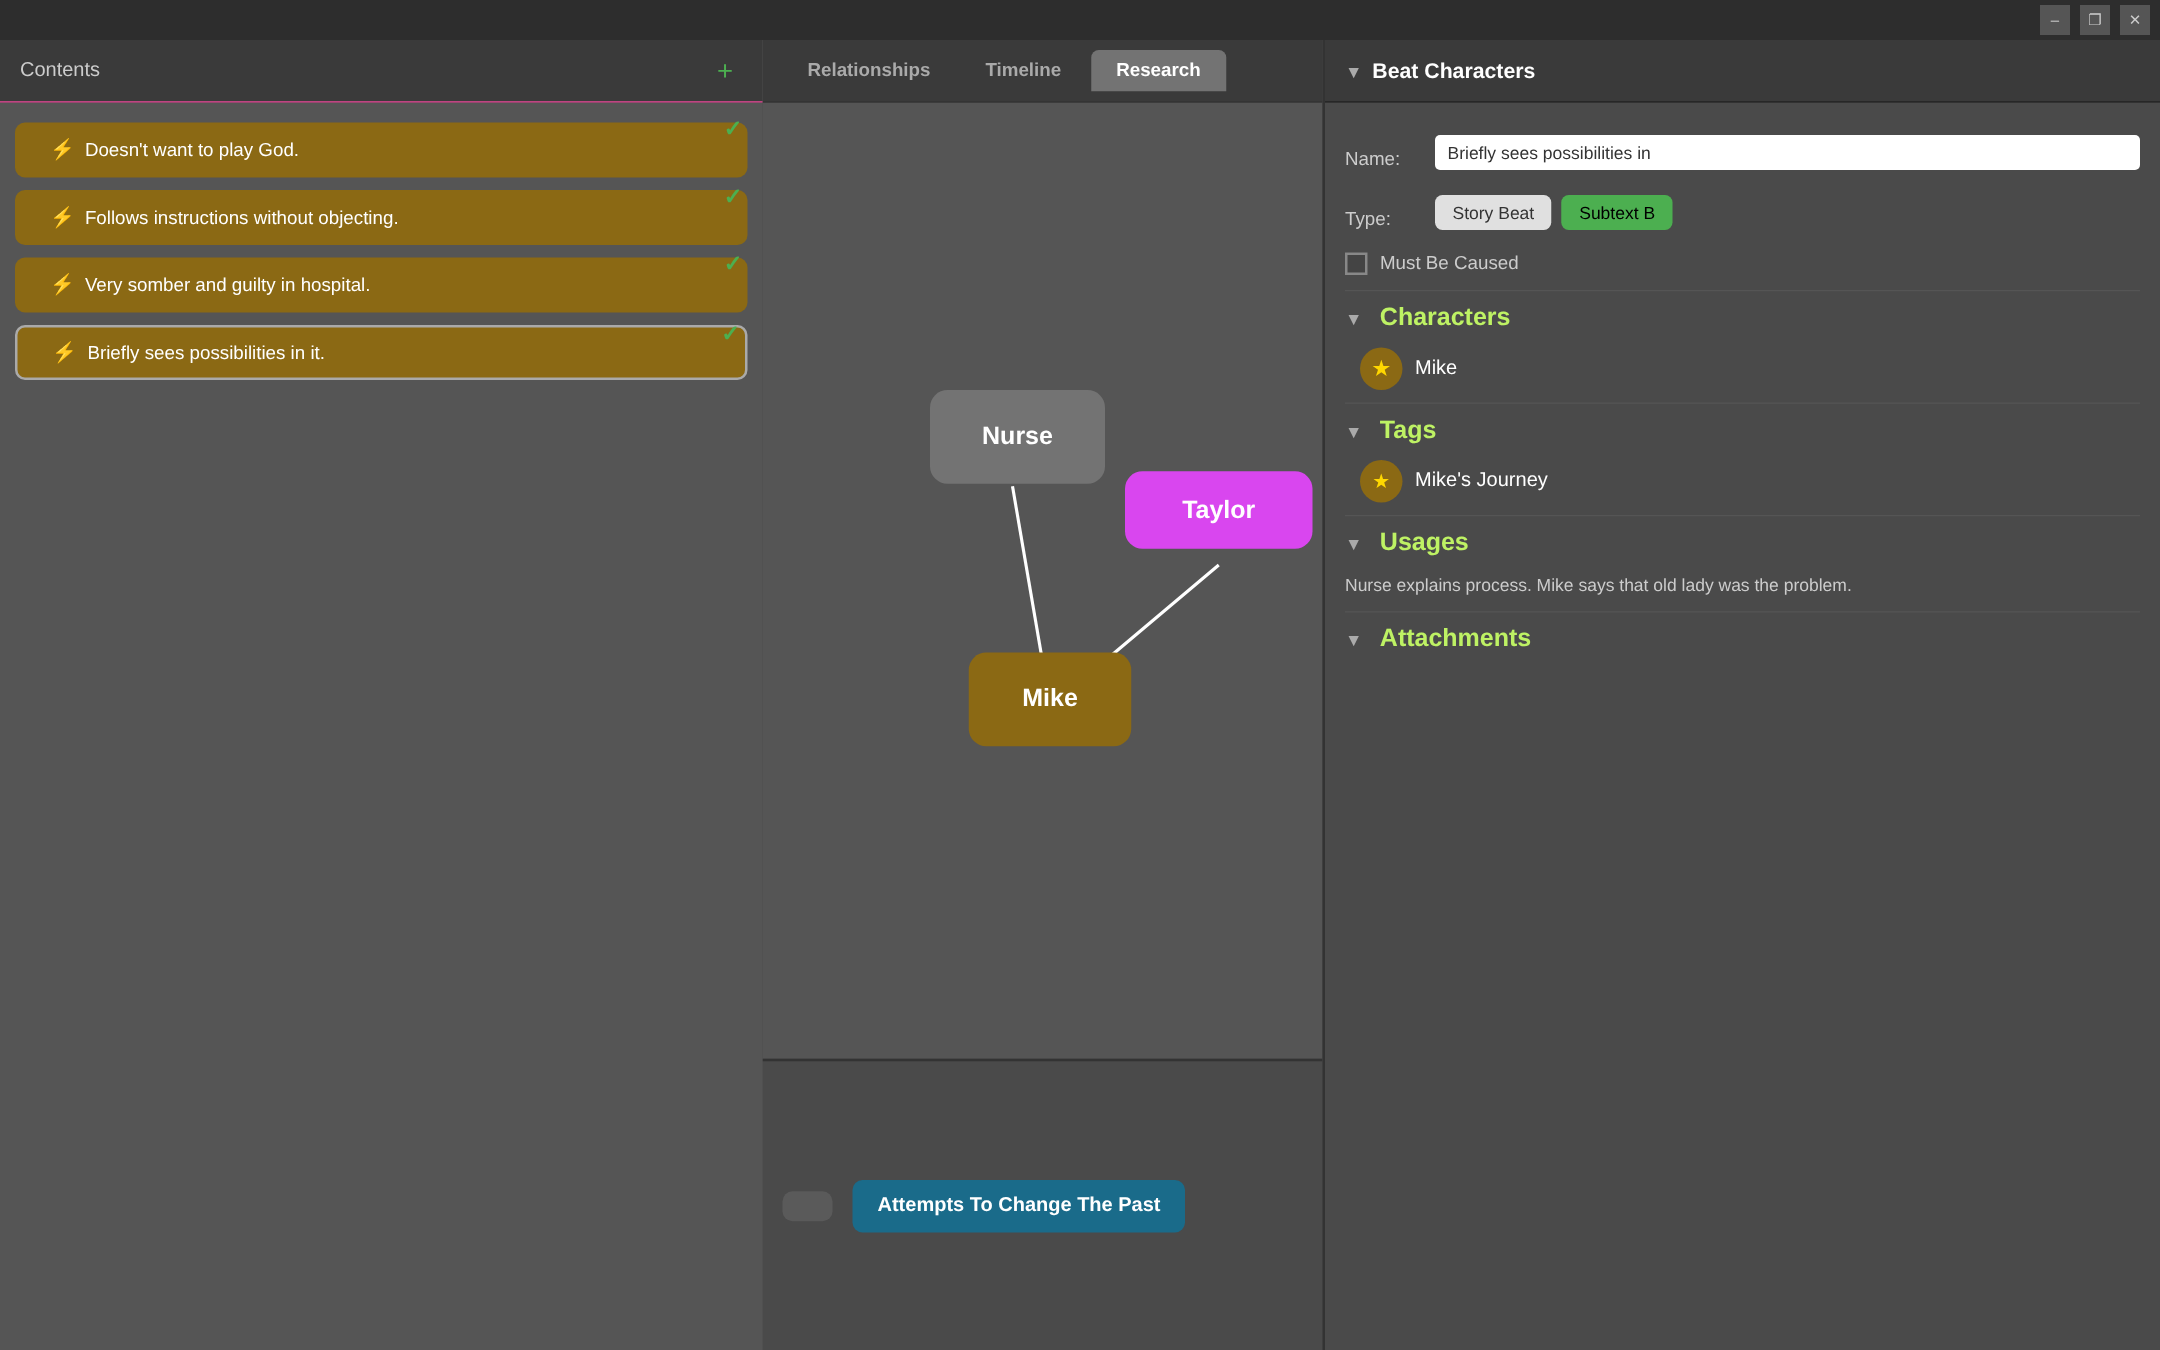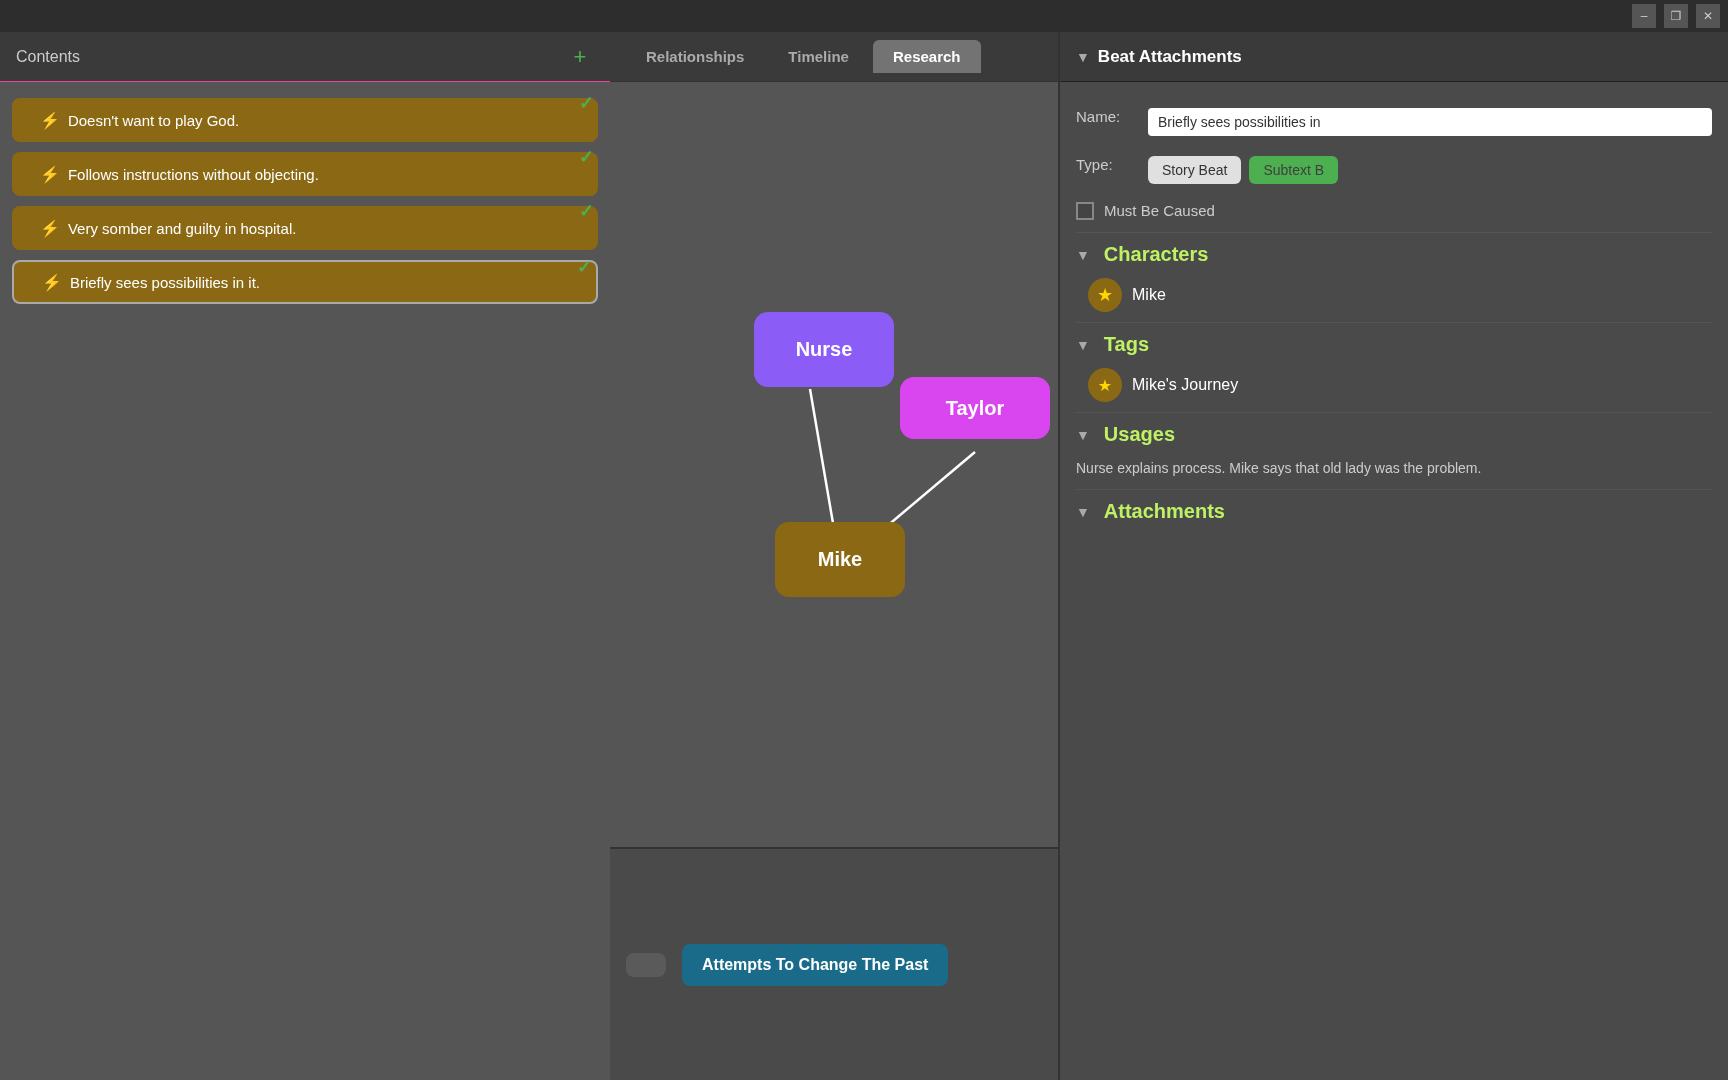--- a/index.html
+++ b/index.html
@@ -171,22 +171,22 @@
       align-items: center;
       justify-content: center;
       font-weight: bold;
       font-size: 20px;
       color: #fff;
       cursor: pointer;
     }
 
     .node-nurse {
       width: 140px; height: 75px;
-      background: #8b5cf6;
-      top: 230px; left: 144px;
+      background: #737373;
+      top: 230px; left: 134px;
     }
 
     .node-taylor {
       width: 150px; height: 62px;
       background: #d946ef;
       top: 295px; left: 290px;
     }
 
     .node-mike {
       width: 130px; height: 75px;
@@ -255,21 +255,21 @@
 
     .right-panel-body {
       padding: 16px;
       display: flex;
       flex-direction: column;
       gap: 0;
     }
 
     .field-row {
       display: flex;
-      align-items: flex-start;
+      align-items: flex-end;
       gap: 12px;
       padding: 10px 0;
     }
 
     .field-label {
       color: #ccc;
       font-size: 15px;
       width: 60px;
       flex-shrink: 0;
     }
@@ -299,21 +299,21 @@
       font-weight: 500;
     }
 
     .type-btn.story {
       background: #e0e0e0;
       color: #333;
     }
 
     .type-btn.subtext {
       background: #4CAF50;
-      color: #404040;
+      color: #000000;
     }
 
     .checkbox-row {
       display: flex;
       gap: 10px;
       padding: 8px 0;
     }
 
     .checkbox {
       width: 18px; height: 18px;
@@ -467,21 +467,21 @@
       <div class="bottom-beat-card small"></div>
       <div class="bottom-beat-card">
         <span>Attempts To Change The Past</span>
       </div>
     </div>
   </div>
 
   <div class="right-panel">
     <div class="right-panel-header">
       <span class="triangle-icon">▼</span>
-      <span class="panel-title">Beat Attachments</span>
+      <span class="panel-title">Beat Characters</span>
     </div>
 
     <div class="right-panel-body">
 
       <div class="field-row">
         <span class="field-label">Name:</span>
         <input class="field-value-input" type="text" value="Briefly sees possibilities in" style="">
       </div>
 
       <div class="field-row">

